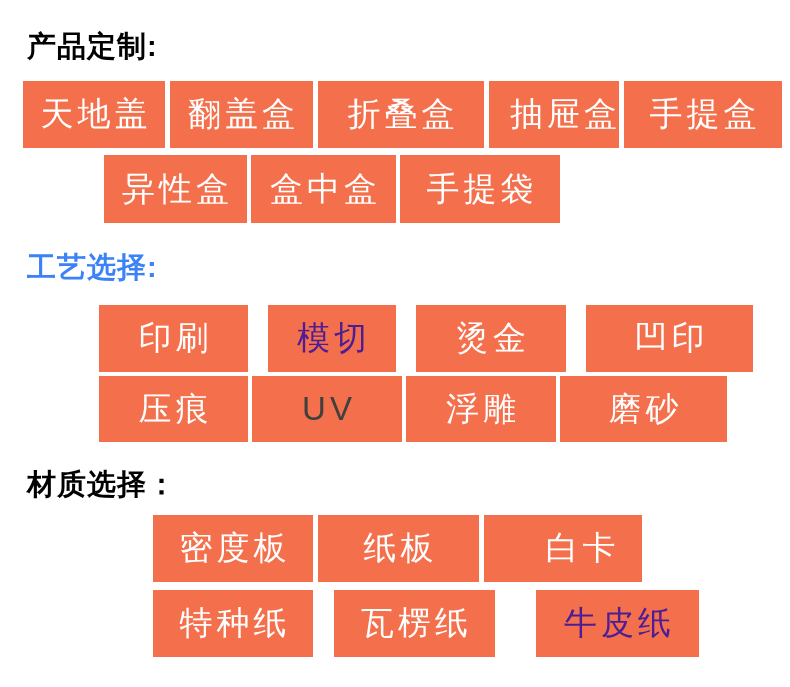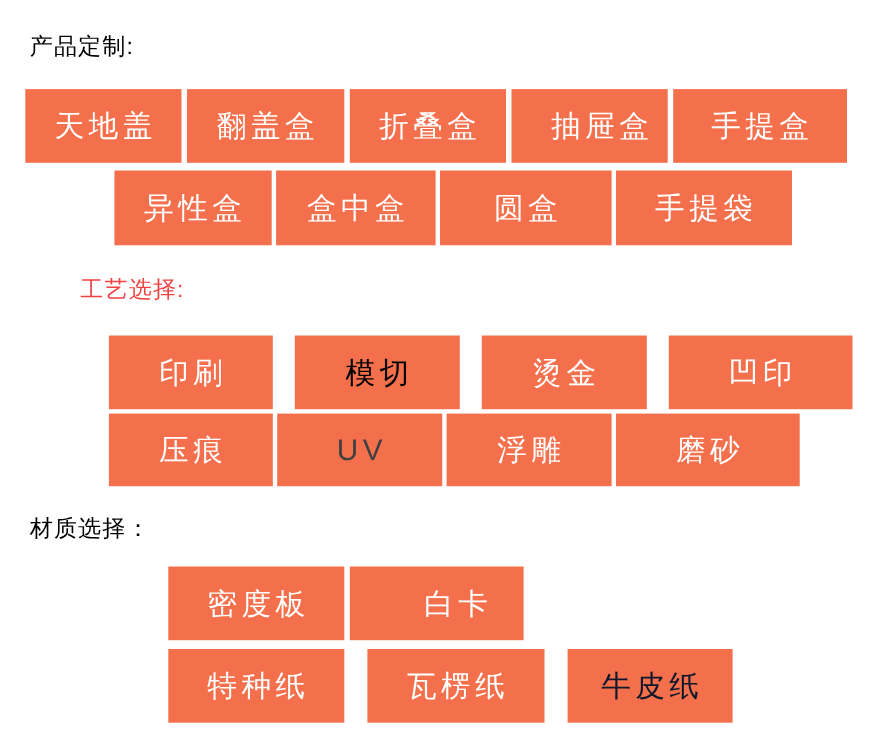--- a/index.html
+++ b/index.html
@@ -12,96 +12,96 @@
     width: 790px;
     height: 687px;
     background: #ffffff;
     overflow: hidden;
     font-family: "Liberation Sans", sans-serif;
   }
   .section-title {
     position: absolute;
     left: 27px;
     margin: 0;
-    font-size: 21px;
+    font-size: 29px;
     line-height: 1;
-    font-weight: normal;
+    font-weight: bold;
     color: #000000;
     letter-spacing: 1px;
     white-space: nowrap;
   }
   .row {
     position: absolute;
     display: flex;
   }
   .btn {
     display: flex;
     align-items: center;
     justify-content: center;
     box-sizing: border-box;
     background: var(--accent, #f4704c);
     color: #ffffff;
-    font-size: 27px;
+    font-size: 33px;
     letter-spacing: 4px;
     padding-left: 4px; 
     white-space: nowrap;
     cursor: pointer;
     user-select: none;
   }
 </style>
 </head>
 <body>
 
 <div class="page" style="background: rgb(255, 255, 255);">
 
   <section>
     <h2 class="section-title" style="top: 32px; color: rgb(0, 0, 0);">产品定制:</h2>
 
     <div class="row" style="top:81px; left:23px; height:67px; gap:5px">
       <div class="btn" style="width: 142px; color: rgb(255, 255, 255);">天地盖</div>
       <div class="btn" style="width: 143px; color: rgb(255, 255, 255);">翻盖盒</div>
-      <div class="btn" style="width: 142px; color: rgb(255, 255, 255); text-align: center;">折叠盒</div>
-      <div class="btn" style="width: 142px; color: rgb(255, 255, 255); padding-left: 23px;">抽屉盒</div>
+      <div class="btn" style="width: 166px; color: rgb(255, 255, 255); text-align: center;">折叠盒</div>
+      <div class="btn" style="width: 130px; color: rgb(255, 255, 255); padding-left: 23px;">抽屉盒</div>
       <div class="btn" style="width: 158px; color: rgb(255, 255, 255);">手提盒</div>
     </div>
 
     <div class="row" style="top:155px; left:104px; height:68px; gap:4px">
       <div class="btn" style="width: 143px; color: rgb(255, 255, 255);">异性盒</div>
       <div class="btn" style="width: 145px; color: rgb(255, 255, 255);">盒中盒</div>
-      <div class="btn" style="width: 156px; color: rgb(255, 255, 255);">圆盒</div>
       <div class="btn" style="width: 160px; color: rgb(255, 255, 255);">手提袋</div>
     </div>
   </section>
 
   <section>
-    <h2 class="section-title" style="top: 253px; color: #ef4444; margin-left: 46px;">工艺选择:</h2>
+    <h2 class="section-title" style="top: 253px; color: #3b82f6;">工艺选择:</h2>
 
     <div class="row" style="top:305px; left:99px; height:67px; gap:20px">
       <div class="btn" style="width: 149px; color: rgb(255, 255, 255);">印刷</div>
-      <div class="btn" style="width: 150px; color: #000000; text-align: center;">模切</div>
+      <div class="btn" style="width: 128px; color: #4c1d95; text-align: center;">模切</div>
       <div class="btn" style="width: 150px; color: rgb(255, 255, 255);">烫金</div>
       <div class="btn" style="width: 167px; color: rgb(255, 255, 255);">凹印</div>
     </div>
 
     <div class="row" style="top:376px; left:99px; height:66px; gap:4px">
       <div class="btn" style="width: 149px; color: rgb(255, 255, 255);">压痕</div>
       <div class="btn" style="width: 150px; color: #404040;">UV</div>
       <div class="btn" style="width: 150px; color: rgb(255, 255, 255);">浮雕</div>
       <div class="btn" style="width: 167px; color: rgb(255, 255, 255);">磨砂</div>
     </div>
   </section>
 
   <section>
     <h2 class="section-title" style="top: 470px; color: rgb(0, 0, 0);">材质选择：</h2>
 
     <div class="row" style="top:515px; left:153px; height:67px; gap:5px">
       <div class="btn" style="width: 160px; color: rgb(255, 255, 255);">密度板</div>
+      <div class="btn" style="width: 161px; color: rgb(255, 255, 255);">纸板</div>
       <div class="btn" style="width: 158px; color: rgb(255, 255, 255); padding-left: 39px;">白卡</div>
     </div>
 
     <div class="row" style="top:590px; left:153px; height:67px; gap:21px">
       <div class="btn" style="width: 160px; color: rgb(255, 255, 255);">特种纸</div>
       <div class="btn" style="width: 161px; color: rgb(255, 255, 255);">瓦楞纸</div>
-      <div class="btn" style="width: 150px; color: #0f172a;">牛皮纸</div>
+      <div class="btn" style="width: 163px; color: #4c1d95; margin-left: 20px;">牛皮纸</div>
     </div>
   </section>
 
 </div>
 
 </body></html>

